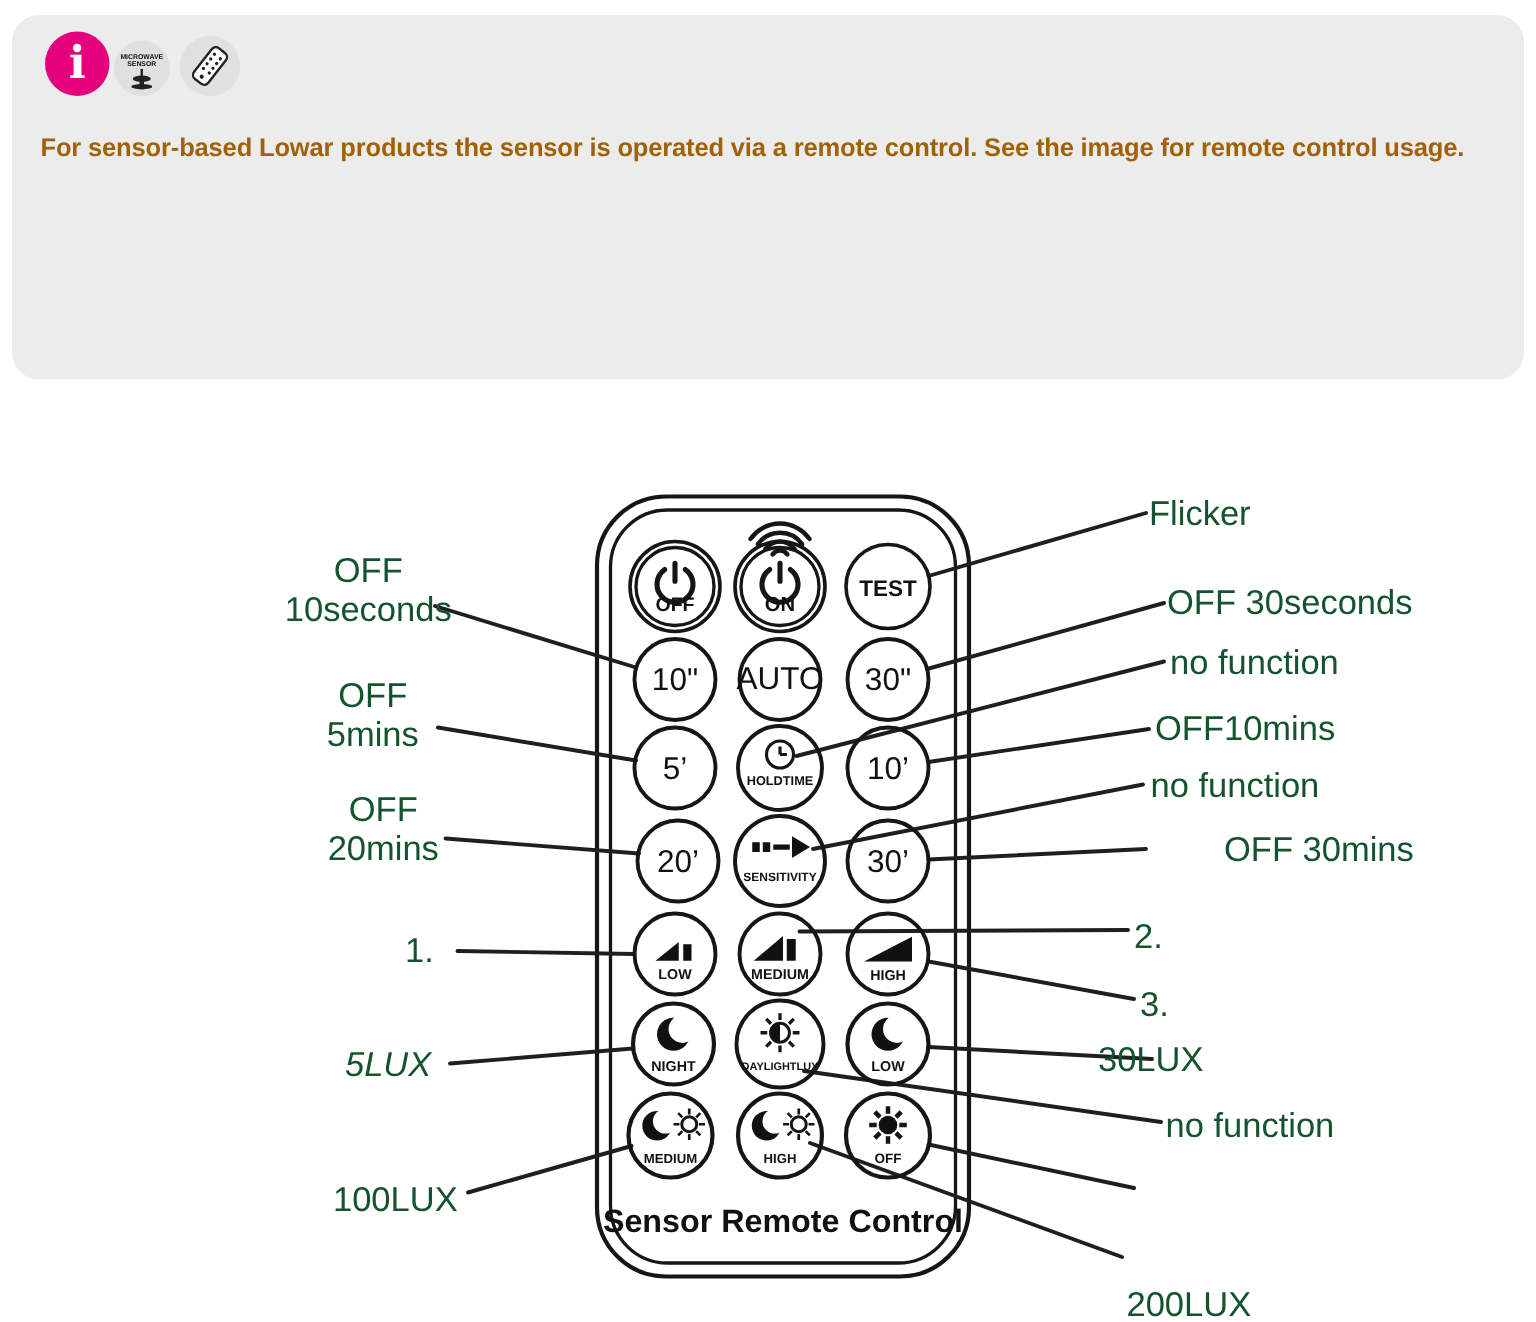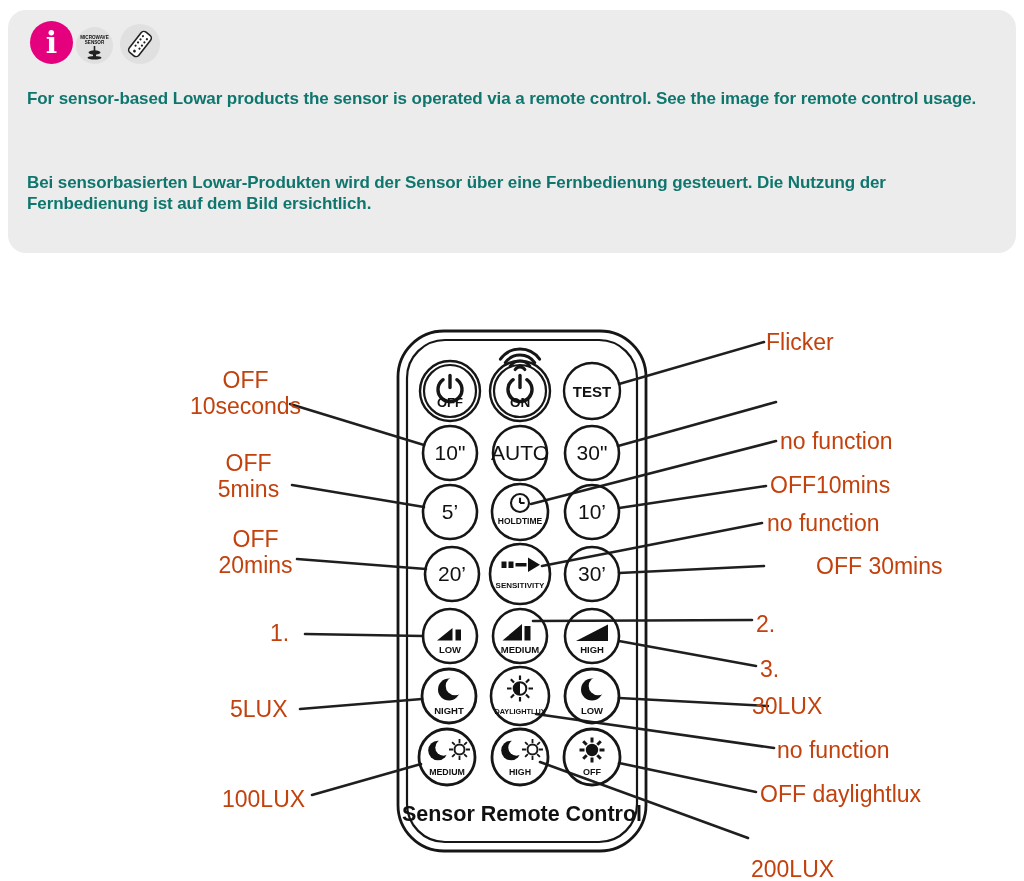--- a/index.html
+++ b/index.html
@@ -9,35 +9,35 @@
   
   .info-box{position:absolute;left:8px;top:10px;width:1008px;height:243px;
             background:#ececec;border-radius:18px;}
   .badge{position:absolute;border-radius:50%;display:flex;align-items:center;justify-content:center;}
   .badge-info{left:22px;top:11px;width:43px;height:43px;background:#e5007d;color:#fff;
               font-family:"DejaVu Serif", serif;font-weight:bold;font-size:30px;line-height:1;}
   .badge-gray{background:#e0e0e0;}
   .badge-mic{left:68px;top:17px;width:37px;height:37px;}
   .badge-remote{left:112px;top:14px;width:40px;height:40px;}
   .info-box p{position:absolute;left:19px;width:964px;margin:0;
-              font-size:17px;font-weight:bold;color:#0f766e;line-height:21px;letter-spacing:-0.1px;}
+              font-size:17px;font-weight:bold;color:#a16207;line-height:21px;letter-spacing:-0.1px;}
   .p-en{top:78px;}
   .p-hu{top:121px;}
   .p-de{top:162px;}
 
   
   #diagram{position:absolute;left:0;top:0;width:1024px;height:881px;
            font-family:"Liberation Sans", sans-serif;}
   .oln{fill:none;stroke:#161616;}
   .ln{fill:none;stroke:#1f1f1f;stroke-width:2.6;stroke-linecap:round;}
   text{fill:#111;}
   .btxt{font-size:21px;text-anchor:middle;}
   .stxt{font-weight:bold;text-anchor:middle;}
 
-  .lbl{position:absolute;font-size:23px;color:#c2410c;white-space:nowrap;}
+  .lbl{position:absolute;font-size:23px;color:#14532d;white-space:nowrap;}
   .lbl-c{text-align:center;line-height:26px;white-space:normal;}
   .lbl-c span{display:block;}
 </style>
 </head>
 <body>
 
 <div id="canvas">
 
   <div class="info-box">
     <div class="badge badge-info">i</div>
@@ -64,21 +64,20 @@
           <circle cx="17.5" cy="20" r="1.1" fill="#222"></circle>
             <circle cx="22.5" cy="20" r="1.1" fill="#222"></circle>
           <circle cx="17.5" cy="24" r="1.1" fill="#222"></circle>
             <circle cx="22.5" cy="24" r="1.1" fill="#222"></circle>
           <circle cx="20" cy="29" r="1.4" fill="#222"></circle>
         </g>
       </svg>
     </div>
 
     <p class="p-en">For sensor-based Lowar products the sensor is operated via a remote control. See the image for remote control usage.</p>
-    <p class="p-de">Bei sensorbasierten Lowar-Produkten wird der Sensor über eine Fernbedienung gesteuert. Die Nutzung der Fernbedienung ist auf dem Bild ersichtlich.</p>
   </div>
 
   <svg id="diagram" viewBox="0 0 1024 881">
 
     <g>
       <rect x="398" y="331" width="248" height="520" rx="46" class="oln" stroke-width="2.8"></rect>
       <rect x="407" y="340" width="230" height="502" rx="38" class="oln" stroke-width="2.2"></rect>
     </g>
 
     <g class="oln" stroke-width="3" stroke-linecap="round">
@@ -267,28 +266,28 @@
   </div>
   <div class="lbl lbl-c" style="left:181px;top:450px;width:135px;">
     <span>OFF</span>
     <span>5mins</span>
   </div>
   <div class="lbl lbl-c" style="left:188px;top:526px;width:135px;">
     <span>OFF</span>
     <span>20mins</span>
   </div>
   <div class="lbl" style="left:270px;top:620px;">1.</div>
-  <div class="lbl" style="left:230px;top:696px;">5LUX</div>
+  <div class="lbl" style="left:230px;top:696px;font-style:italic;">5LUX</div>
   <div class="lbl" style="left:222px;top:786px;text-align:center;">100LUX</div>
 
   <div class="lbl" style="left:766px;top:329px;">Flicker</div>
+  <div class="lbl" style="left:778px;top:388px;">OFF 30seconds</div>
   <div class="lbl" style="left:780px;top:428px;">no function</div>
   <div class="lbl" style="left:770px;top:472px;text-align:right;">OFF10mins</div>
   <div class="lbl" style="left:767px;top:510px;">no function</div>
   <div class="lbl" style="left:769px;top:553px;margin-left:47px;">OFF 30mins</div>
   <div class="lbl" style="left:756px;top:611px;">2.</div>
   <div class="lbl" style="left:760px;top:656px;">3.</div>
-  <div class="lbl" style="left:752px;top:693px;">30LUX</div>
+  <div class="lbl" style="left:732px;top:693px;">30LUX</div>
   <div class="lbl" style="left:777px;top:737px;">no function</div>
-  <div class="lbl" style="left:760px;top:781px;">OFF daylightlux</div>
   <div class="lbl" style="left:751px;top:824px;margin-top:32px;">200LUX</div>
 
 </div>
 
 </body></html>

